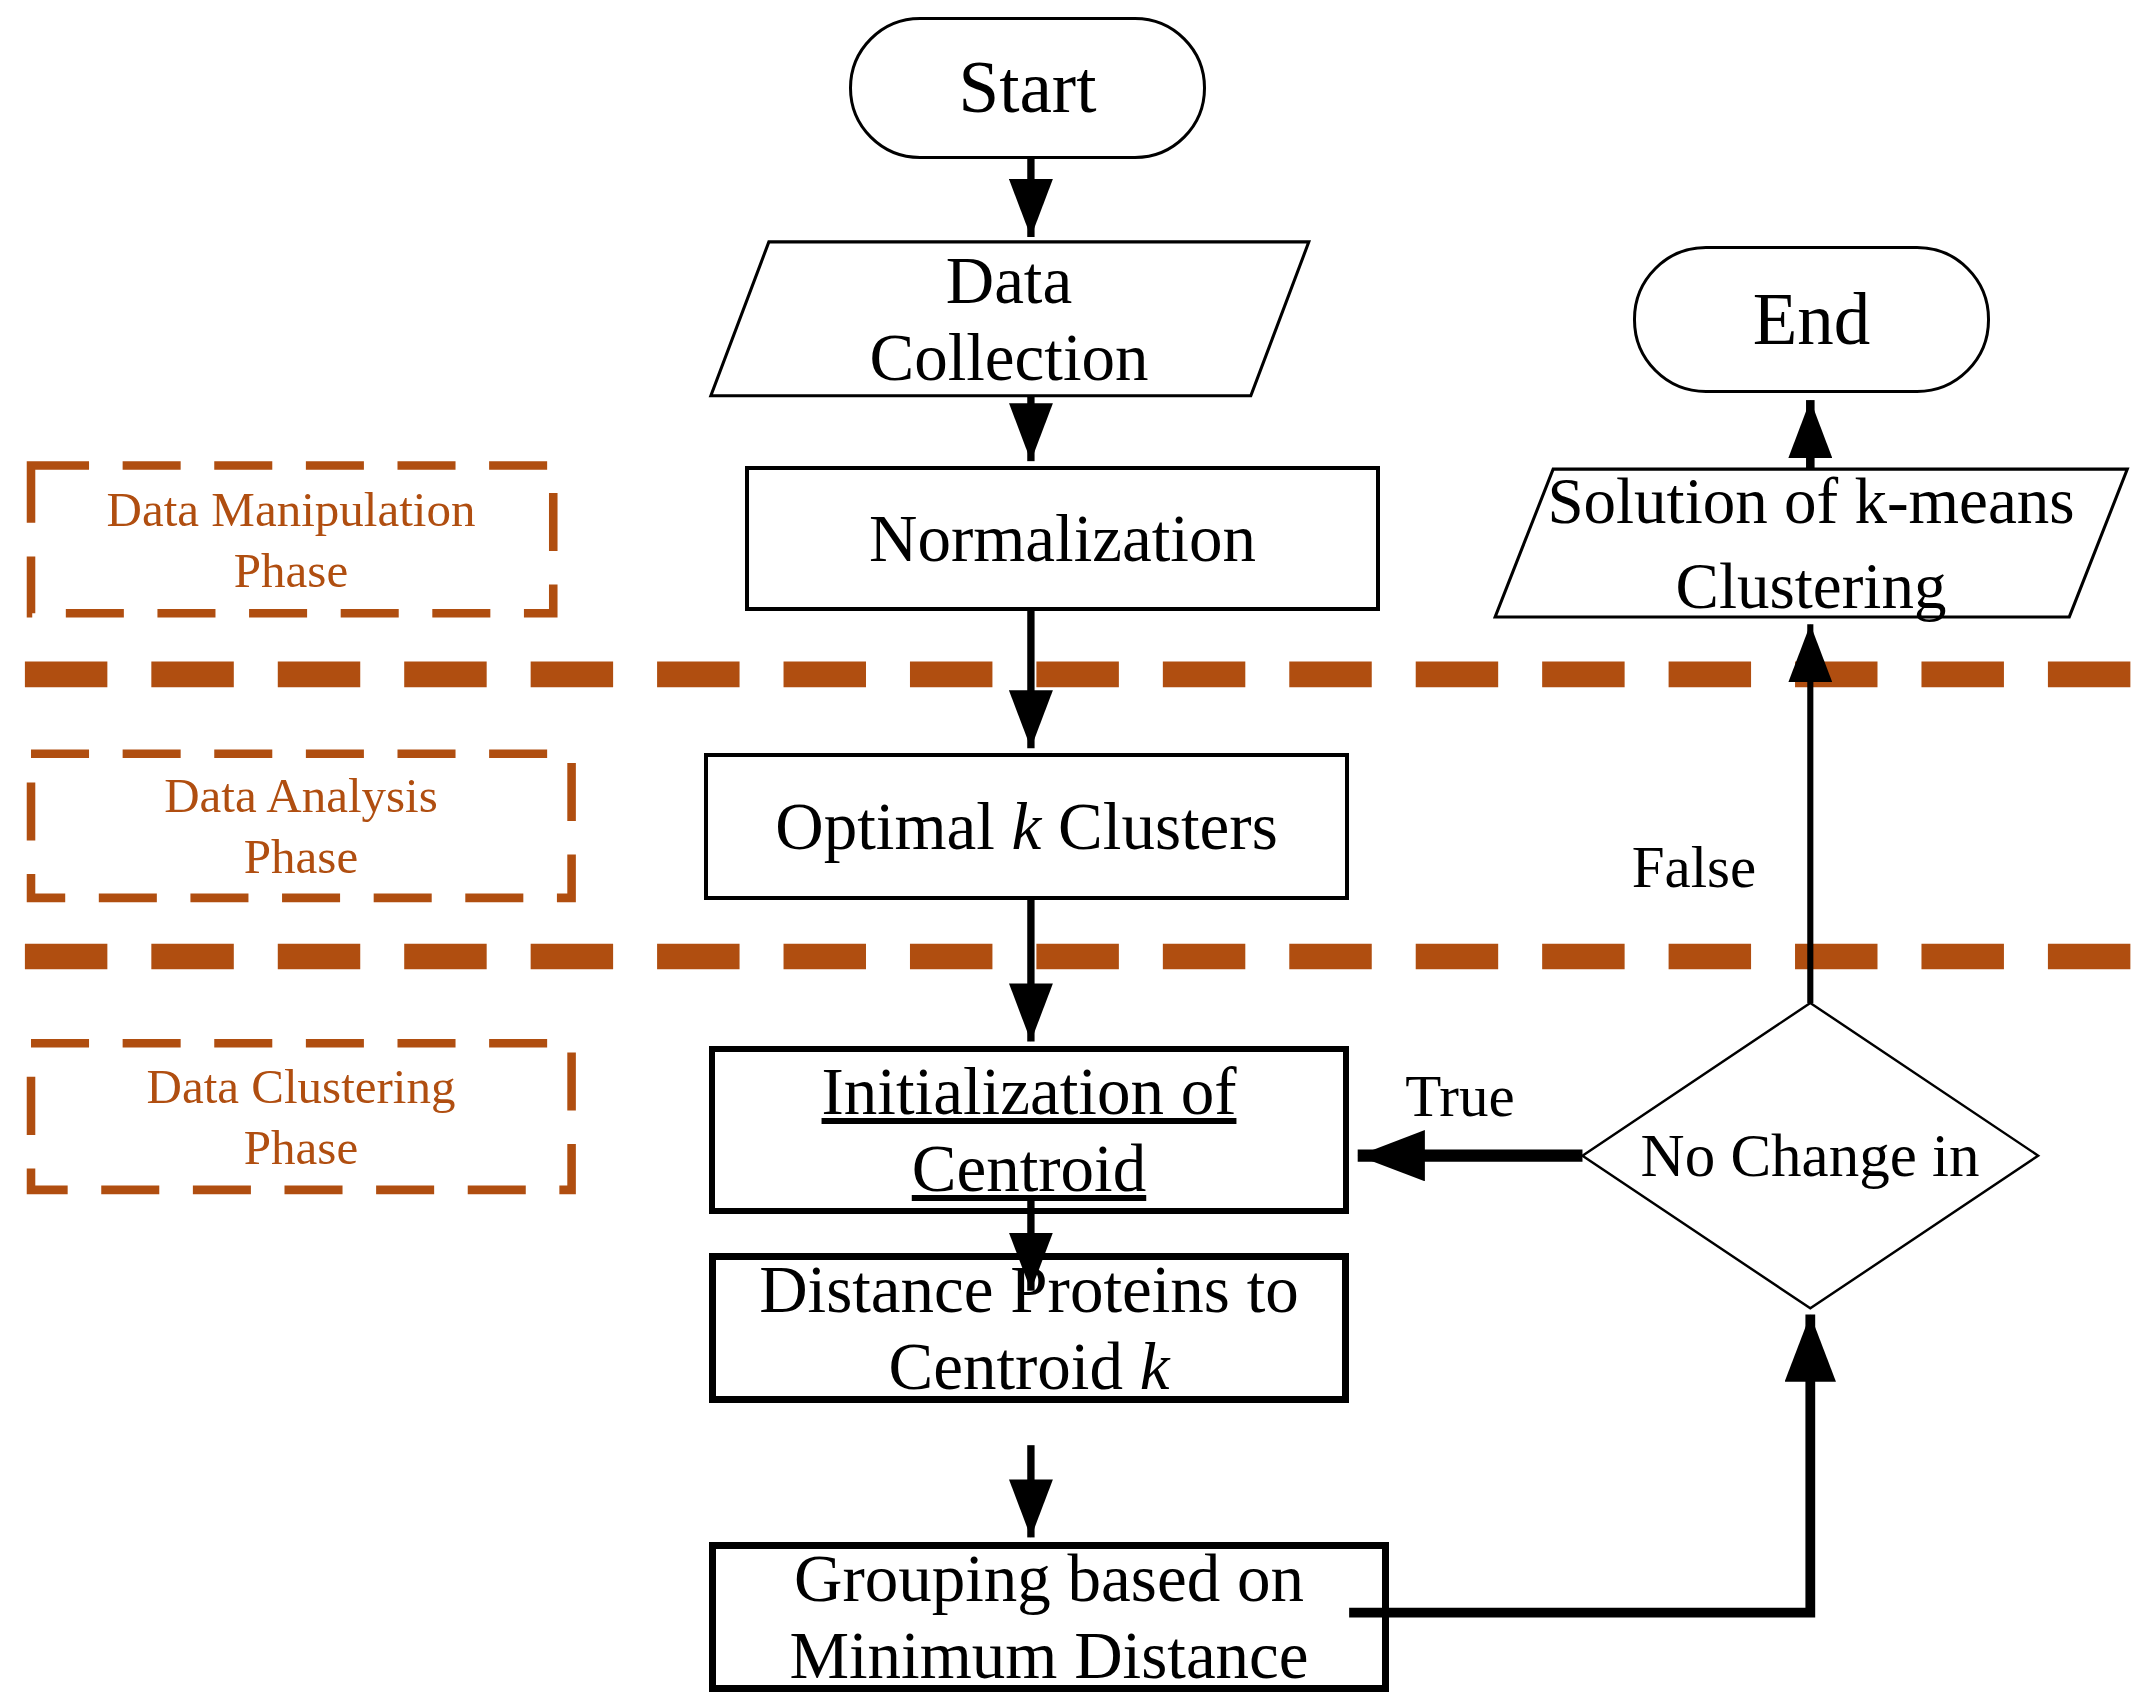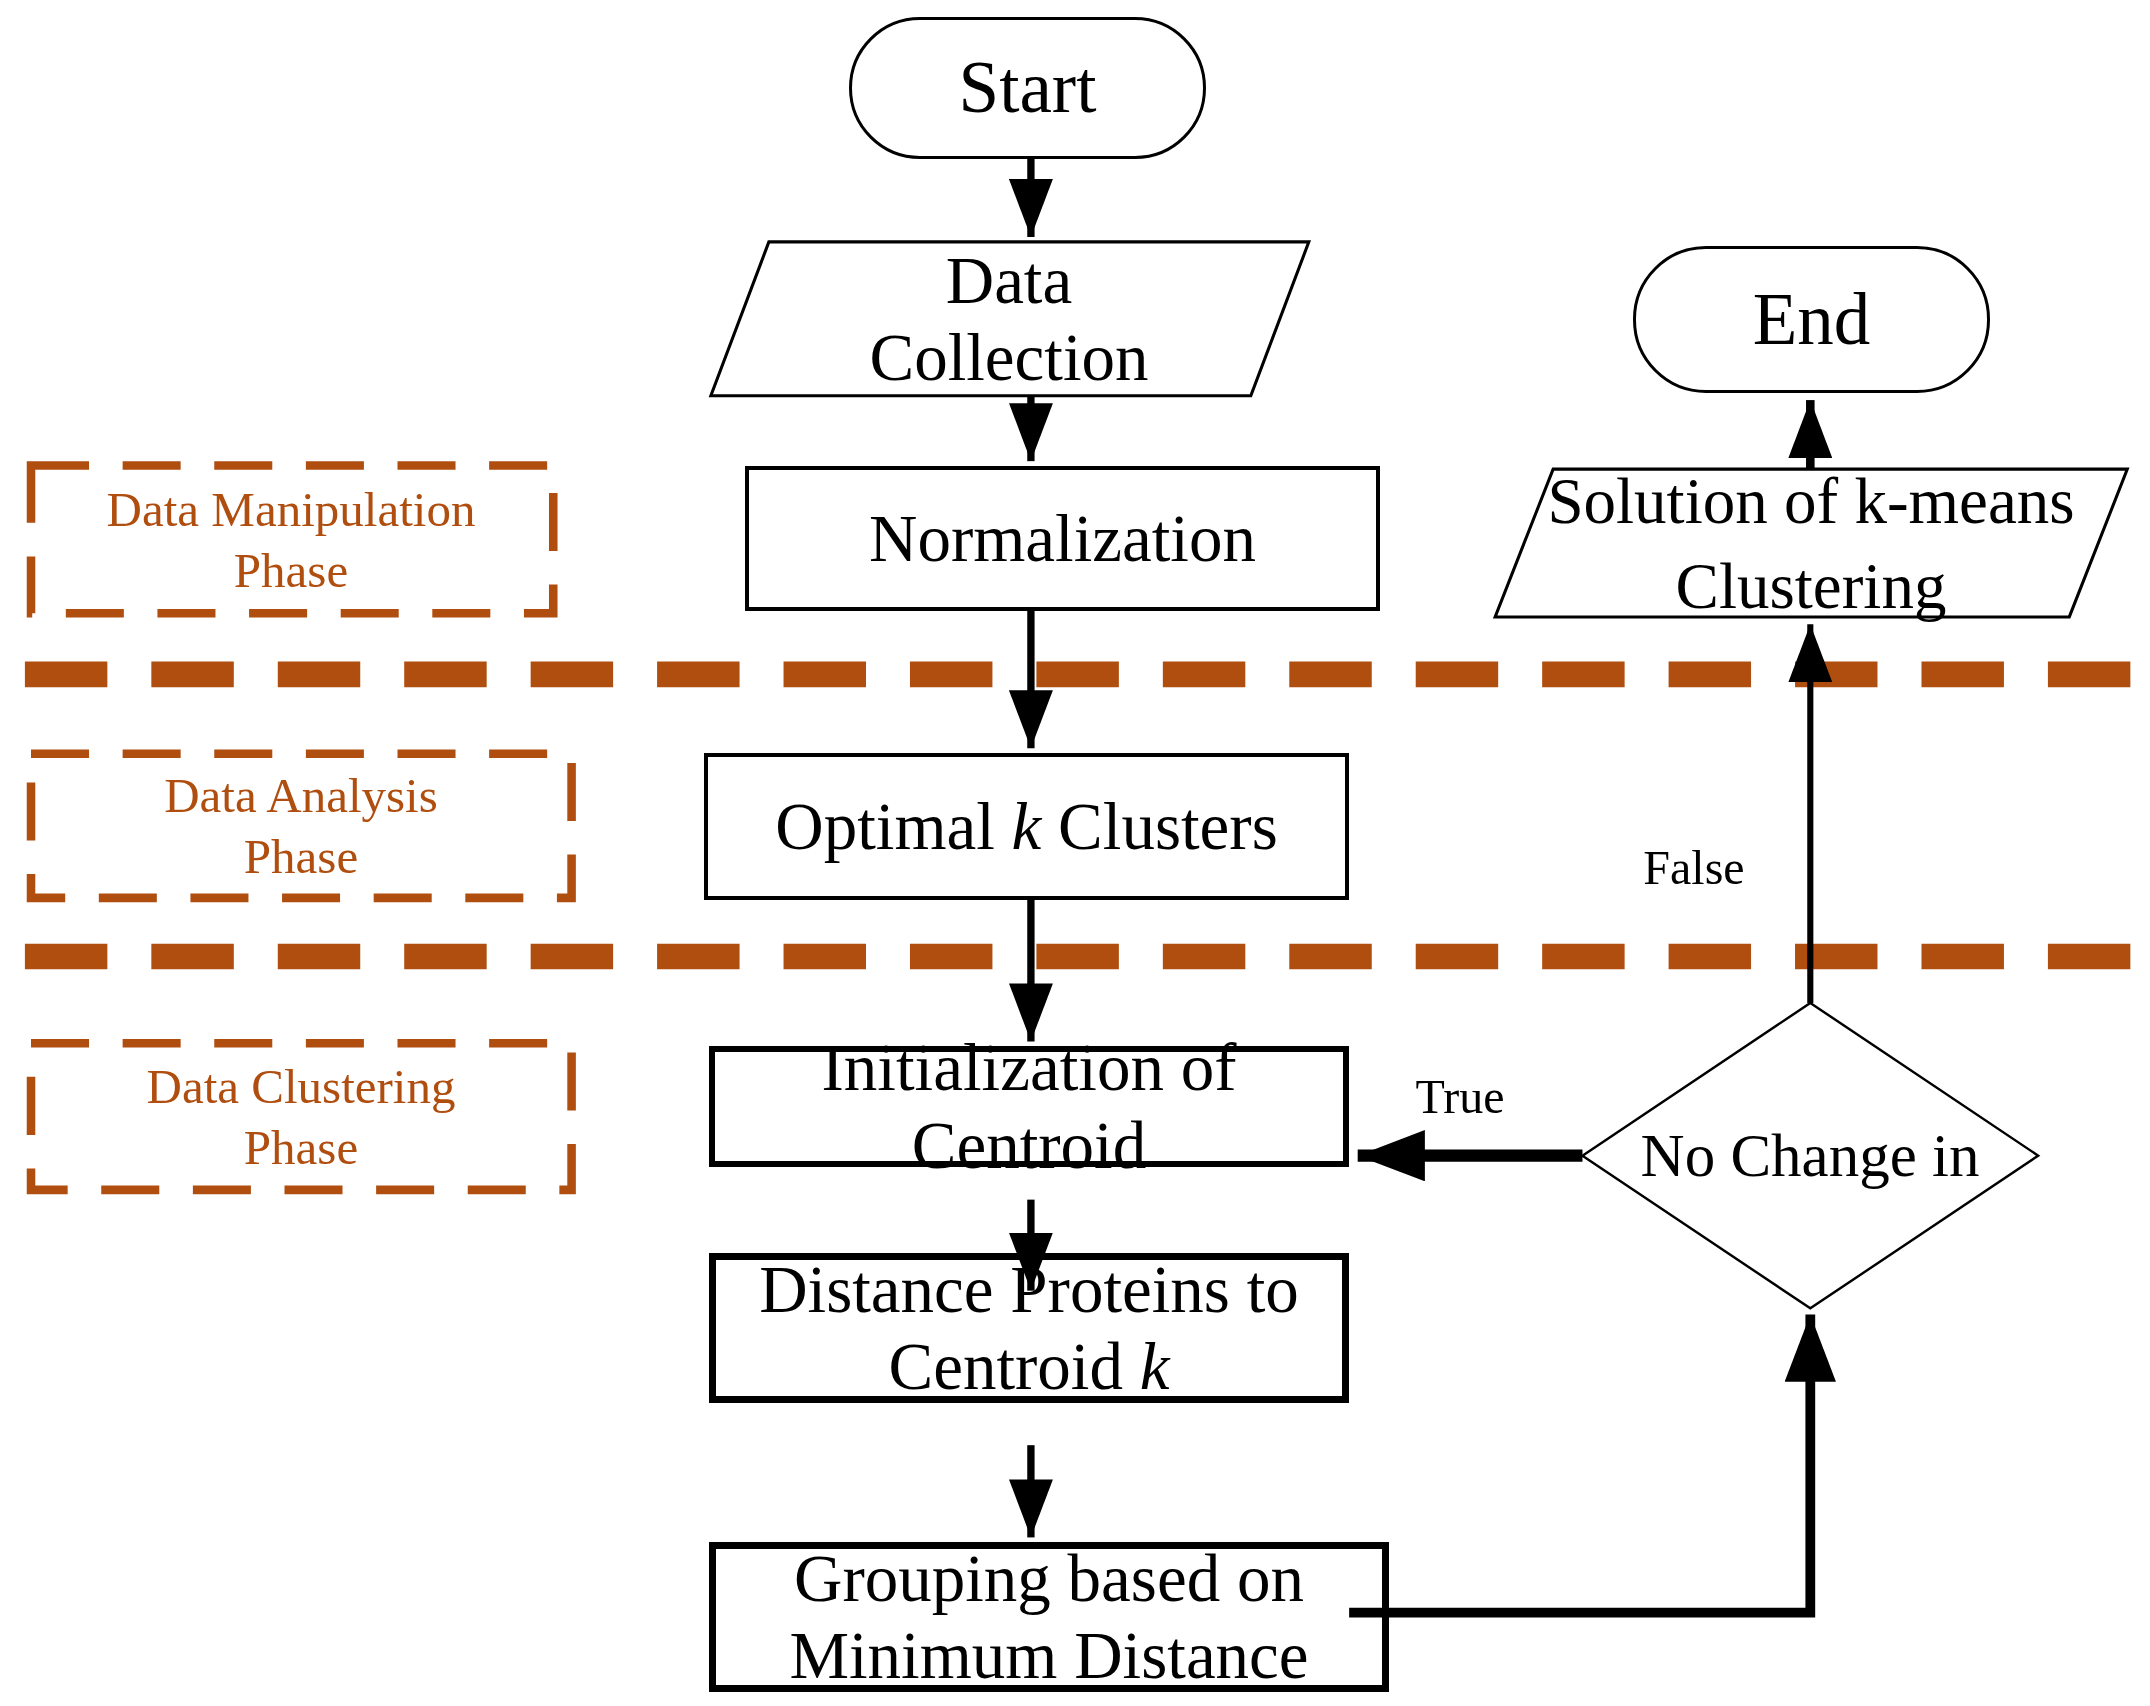--- a/index.html
+++ b/index.html
@@ -40,21 +40,21 @@
   .flabel {
     position:absolute; transform:translate(-50%,-50%);
     text-align:center; white-space:nowrap; font-size:67px; line-height:1.15;
   }
   .phase-label {
     color: var(--color-phase);
     font-size:49px; line-height:1.25;
   }
   .decision-label { font-size:61px; line-height:1.3; }
   .solution-label { font-size:65px; line-height:1.3; }
-  .edge-label { font-size:48px; }
+  .edge-label { font-size:59px; }
   .ln { display:block; }
   em { font-style: italic; }
 </style>
 </head>
 <body>
 
 <div id="canvas">
 
   <svg id="shapes" viewBox="0 0 3520 2793">
     <defs>
@@ -104,21 +104,21 @@
   </div>
 
   <div class="node rect" style="left:714px; top:466px; width:635px; height:145px;margin-left:31px;">
     <span>Normalization</span>
   </div>
 
   <div class="node rect" style="left:704px; top:753px; width:645px; height:147px;">
     <span><span>Optimal </span><em>k</em><span> Clusters</span></span>
   </div>
 
-  <div class="node rect rect-b10" style="left:709px; top:1046px; width:640px; height:121px;">
+  <div class="node rect rect-b10" style="left:709px; top:1046px; width:640px; height:168px;text-decoration:underline;">
     <span class="ln">Initialization of</span>
     <span class="ln">Centroid</span>
   </div>
 
   <div class="node rect rect-b12" style="left:709px; top:1253px; width:640px; height:150px;">
     <span class="ln">Distance Proteins to</span>
     <span class="ln"><span>Centroid </span><em>k</em></span>
   </div>
 
   <div class="node rect rect-b12" style="left:709px; top:1542px; width:680px; height:150px;">

